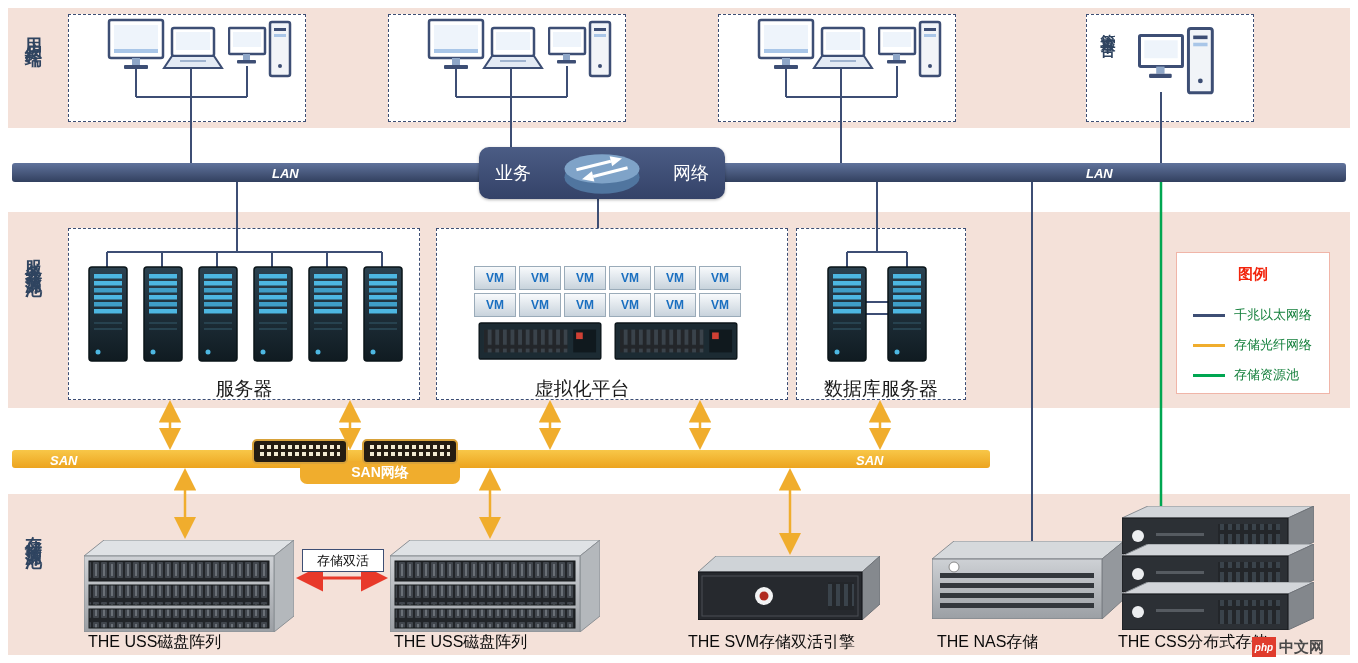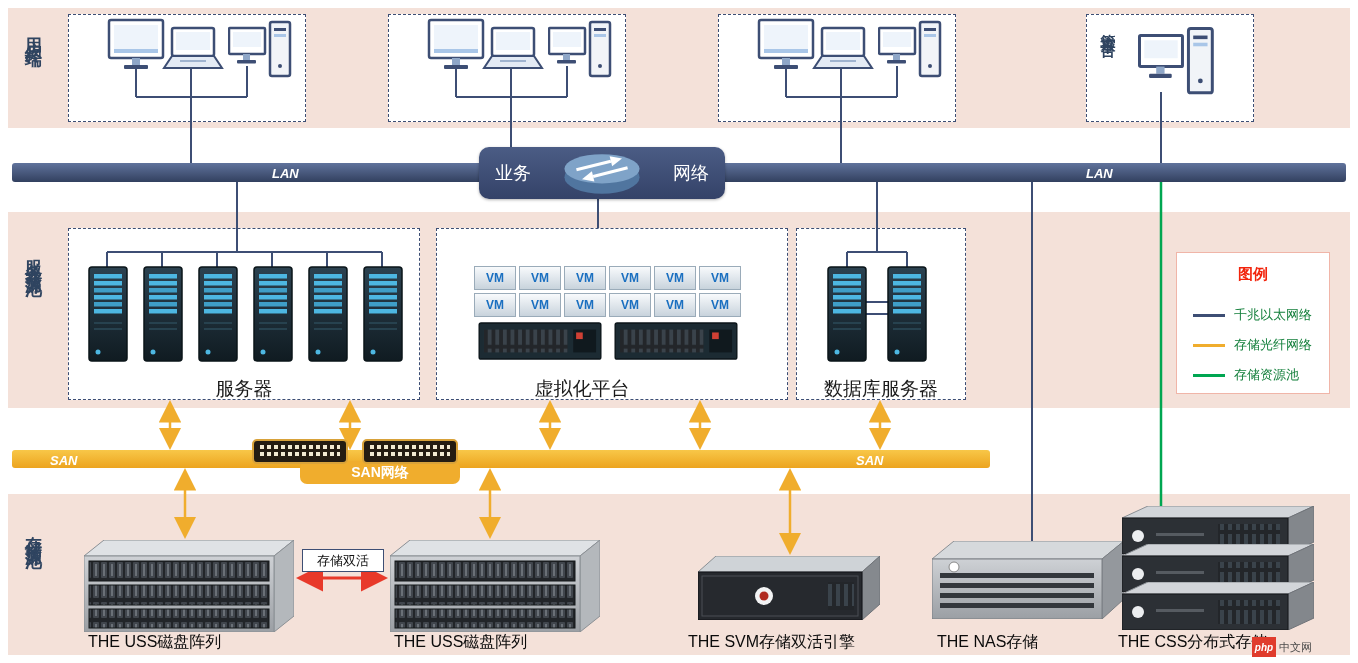--- a/index.html
+++ b/index.html
@@ -39,21 +39,21 @@
   .legend-row{display:flex;align-items:center;margin-top:12px;}
   .legend-swatch{width:32px;height:3px;margin-right:9px;}
   .legend-text{font-size:13px;color:#15803d;}
   .storelabel{position:absolute;font-size:16px;color:#0a0a0a;font-weight:400;z-index:5;}
   .dualbox{position:absolute;left:302px;top:549px;width:80px;height:21px;background:#fff;
            border:1px solid #3d4e74;font-size:13px;color:#111;display:flex;align-items:center;
            justify-content:center;z-index:5;}
   .watermark{position:absolute;left:1252px;top:637px;display:flex;align-items:center;z-index:6;}
   .wm-logo{width:24px;height:20px;background:#e03c2d;border-radius:0;color:#fff;font-weight:bold;
            font-style:italic;font-size:10px;display:flex;align-items:center;justify-content:center;}
-  .wm-text{font-size:11px;font-weight:normal;color:#4a4a4a;margin-left:3px;}
+  .wm-text{font-size:15px;font-weight:bold;color:#4a4a4a;margin-left:3px;}
 </style>
 </head>
 <body>
 
 <svg width="0" height="0" style="position:absolute" aria-hidden="true">
 <defs>
   <linearGradient id="gTower" x1="0" y1="0" x2="0" y2="1">
     <stop offset="0" stop-color="#2c4250"></stop>
         <stop offset="1" stop-color="#101b21"></stop>
   </linearGradient>

